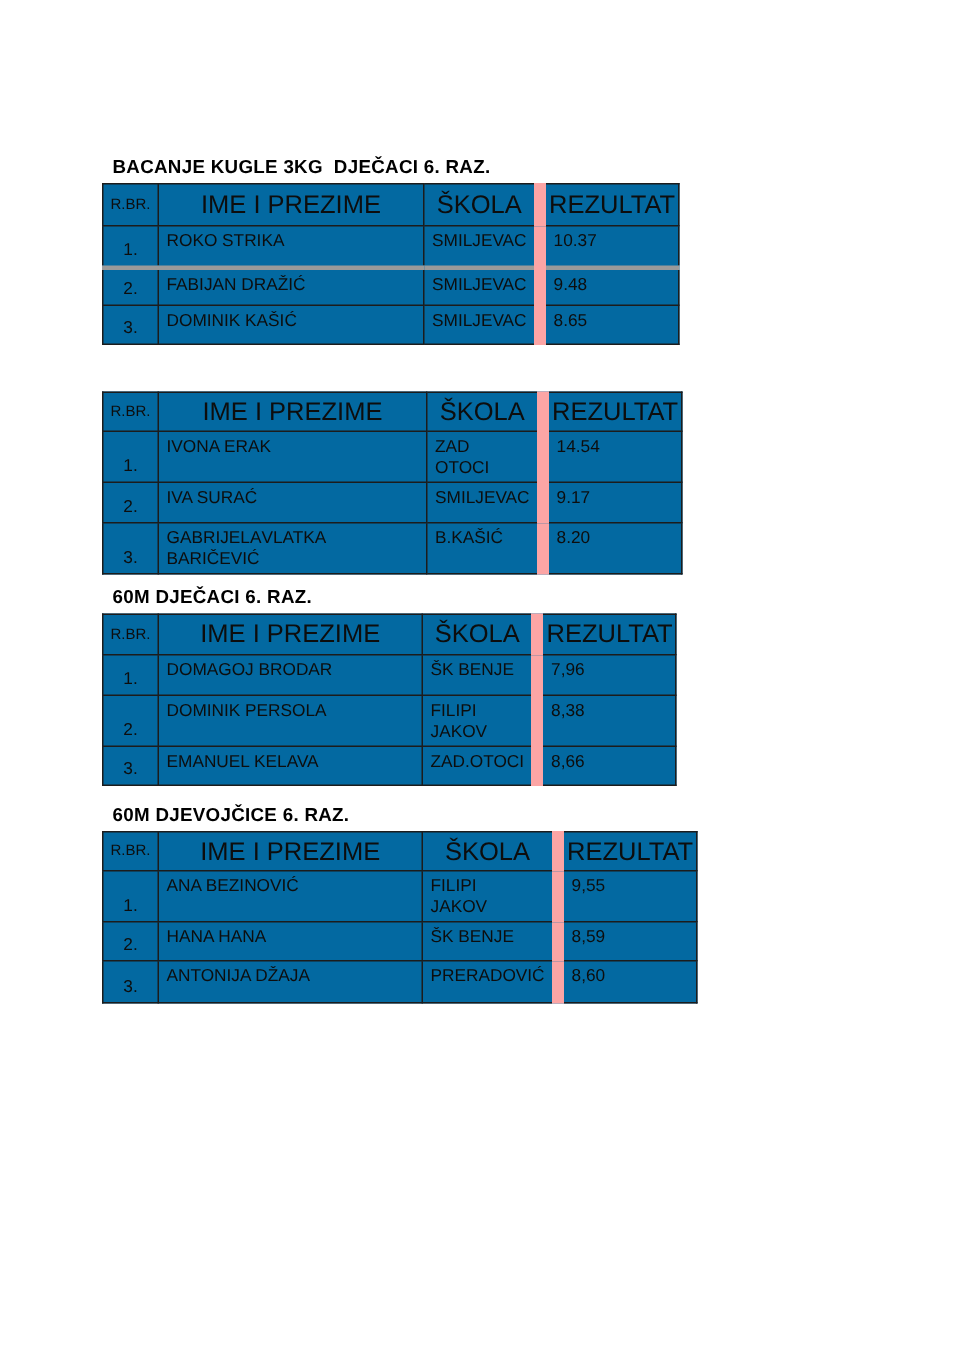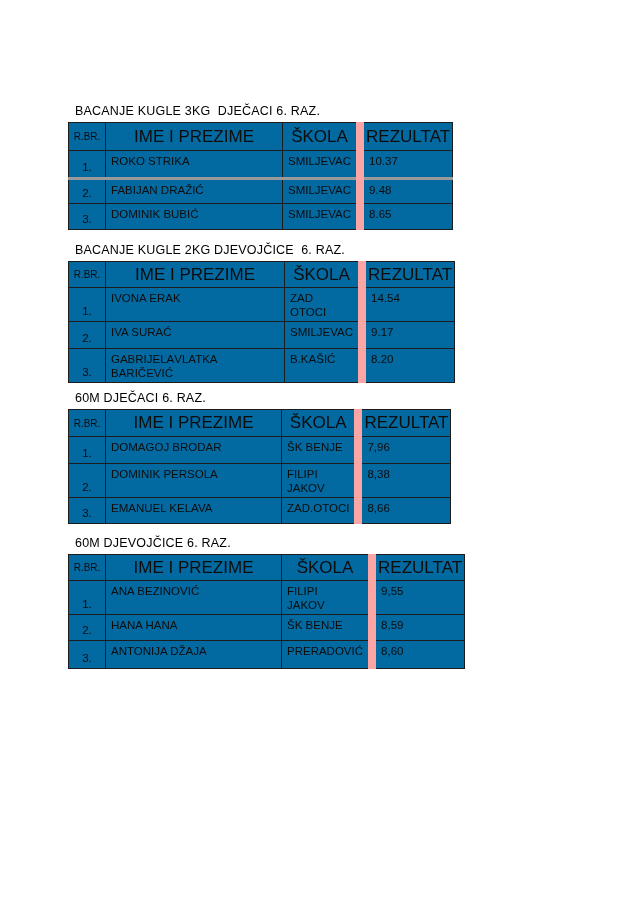--- a/index.html
+++ b/index.html
@@ -10,21 +10,21 @@
     font-family: "Liberation Sans", "DejaVu Sans", sans-serif;
     color: #0d0d0d;
     overflow: hidden;
   }
   .section { position: absolute; left: 68px; }
   .tbl-title {
     position: absolute;
     left: 7px;
     top: -18px;
     font-size: 12.5px;
-    font-weight: normal;
+    font-weight: bold;
     white-space: pre;
     letter-spacing: 0.2px;
     color: #000;
   }
   table {
     border-collapse: collapse;
     table-layout: fixed;
     background: #0369a1;
   }
   th, td {
@@ -121,29 +121,28 @@
             <td>10.37</td>
           </tr>
           <tr>
             <td class="rank">2.</td>
             <td>FABIJAN DRAŽIĆ</td>
             <td>SMILJEVAC</td>
             <td>9.48</td>
           </tr>
           <tr>
             <td class="rank">3.</td>
-            <td>DOMINIK BUBIĆ</td>
+            <td>DOMINIK KAŠIĆ</td>
             <td>SMILJEVAC</td>
             <td>8.65</td>
           </tr>
         </tbody>
       </table>
     </div>
     <div class="section sec1">
-      <div class="tbl-title">BACANJE KUGLE 2KG DJEVOJČICE  6. RAZ.</div>
       <table class="t1">
         <colgroup>
           <col>
           <col>
           <col>
           <col>
         </colgroup>
         <thead>
           <tr>
             <th class="rank-h">R.BR.</th>

